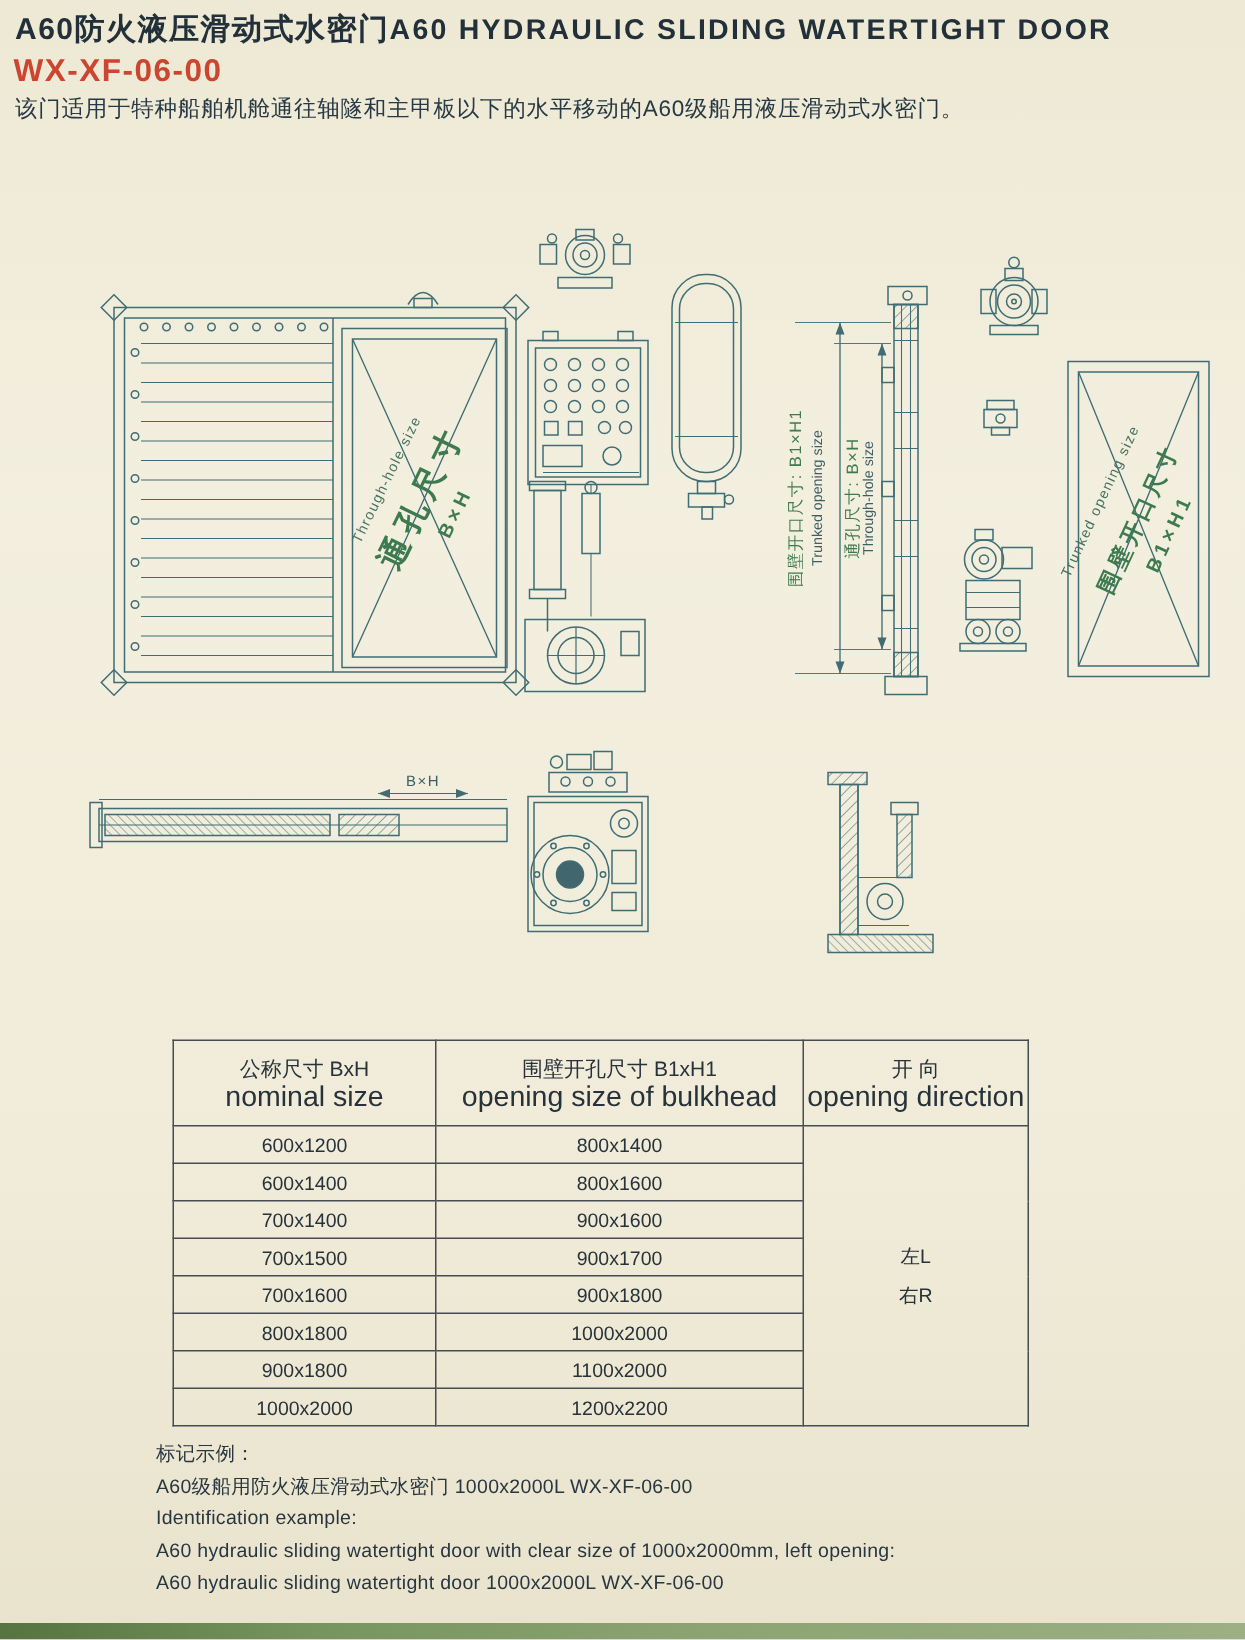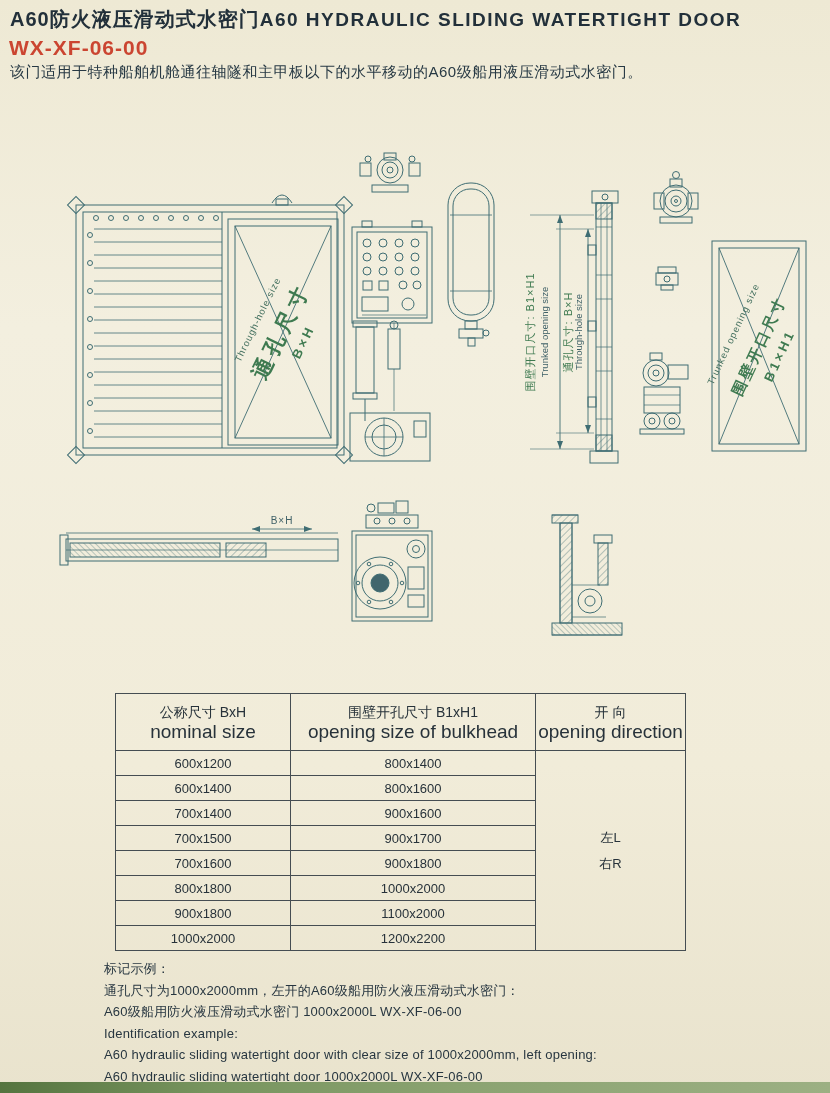--- a/index.html
+++ b/index.html
@@ -342,21 +342,20 @@
       </tr>
       <tr>
         <td>1000x2000</td>
         <td>1200x2200</td>
       </tr>
     </tbody>
   </table>
 
   <div class="footer">
     <div>标记示例：</div>
-    <div>通孔尺寸为1000x2000mm，左开的A60级船用防火液压滑动式水密门：</div>
     <div>A60级船用防火液压滑动式水密门 1000x2000L WX-XF-06-00</div>
     <div>Identification example:</div>
     <div>A60 hydraulic sliding watertight door with clear size of 1000x2000mm, left opening:</div>
     <div>A60 hydraulic sliding watertight door 1000x2000L WX-XF-06-00</div>
   </div>
 
   <div class="bottom-edge"></div>
 </div>
 
 </body></html>

